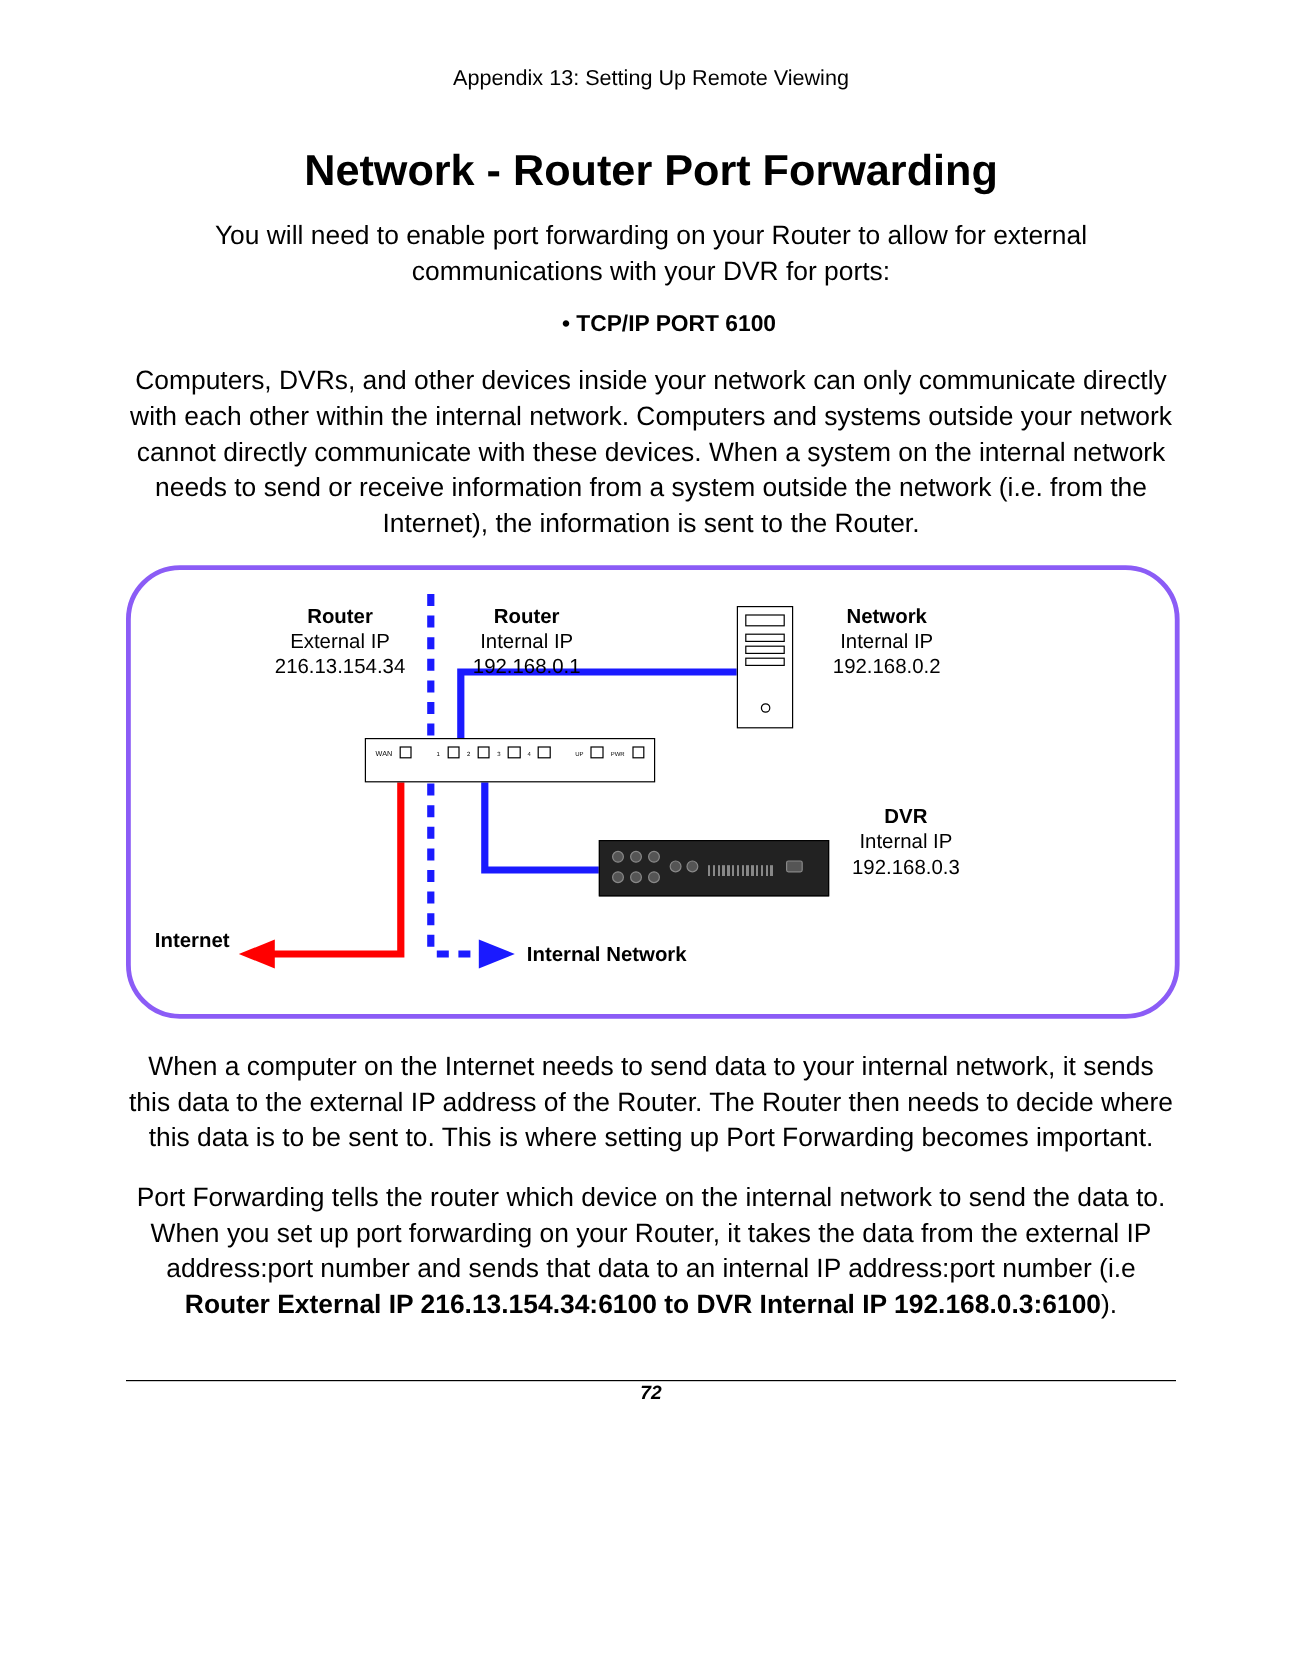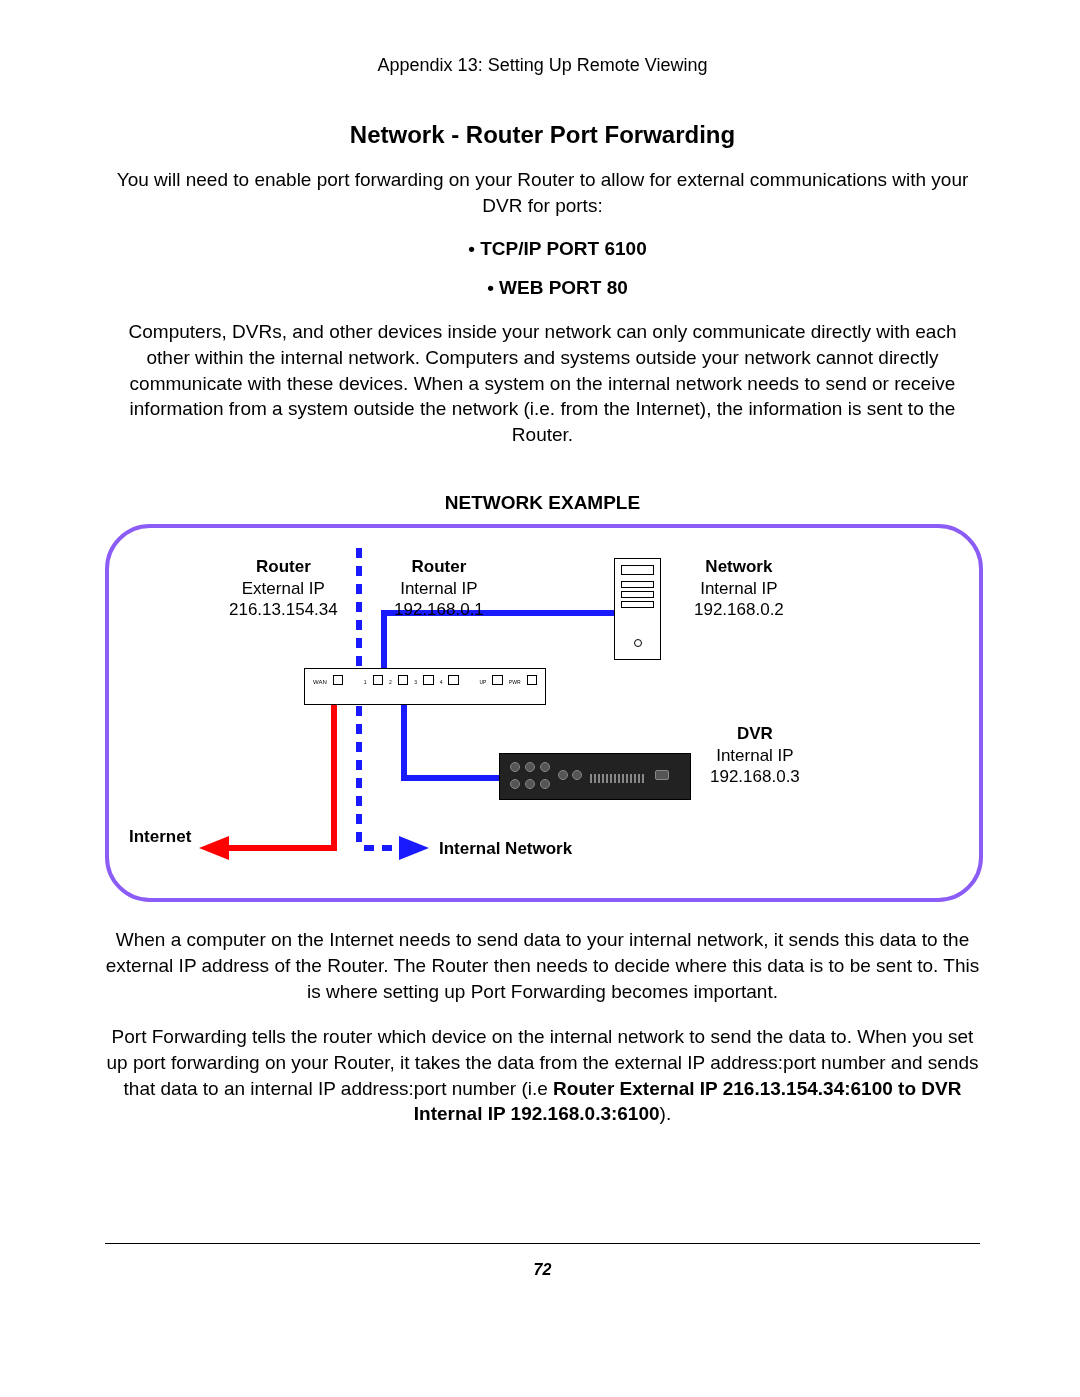--- a/index.html
+++ b/index.html
@@ -13,26 +13,26 @@
   .page {
     padding: 55px 100px 40px 105px;
     box-sizing: border-box;
     text-align: center;
   }
   .header {
     font-size: 18px;
     margin-bottom: 45px;
   }
   h1 {
-    font-size: 24px;
+    font-size: 36px;
     font-weight: bold;
     margin: 0 0 18px 0;
   }
   p {
-    font-size: 19px;
+    font-size: 22px;
     line-height: 1.35;
     margin: 0 0 20px 0;
   }
   .ports {
     margin: 0 0 20px 30px;
   }
   .ports div {
     font-size: 19px;
     font-weight: bold;
     margin: 17px 0;
@@ -135,47 +135,45 @@
   svg.wires {
     position: absolute;
     inset: 0;
     width: 100%;
     height: 100%;
     pointer-events: none;
   }
 
   .footer-rule {
     border-top: 1px solid #000;
-    margin-top: 116px;
-    padding-top: 17px;
+    margin-top: 48px;
+    padding-top: 2px;
   }
   .pagenum {
     font-size: 16px;
     font-style: italic;
     font-weight: bold;
   }
 </style>
 </head>
 <body>
 
 <div class="page">
   <div class="header">Appendix 13: Setting Up Remote Viewing</div>
 
   <h1>Network - Router Port Forwarding</h1>
 
   <p>You will need to enable port forwarding on your Router to allow for external communications with your DVR for ports:</p>
 
   <div class="ports">
     <div>• TCP/IP PORT 6100</div>
-    <div>• WEB PORT 80</div>
   </div>
 
   <p>Computers, DVRs, and other devices inside your network can only communicate directly with each other within the internal network. Computers and systems outside your network cannot directly communicate with these devices. When a system on the internal network needs to send or receive information from a system outside the network (i.e. from the Internet), the information is sent to the Router.</p>
 
-  <div class="section-label">NETWORK EXAMPLE</div>
 
   <div class="diagram-frame">
     <svg class="wires" viewBox="0 0 870 370">
 
       <line x1="250" y1="20" x2="250" y2="138" stroke="#1a1aff" stroke-width="6" stroke-dasharray="10,8"></line>
       <line x1="250" y1="178" x2="250" y2="320" stroke="#1a1aff" stroke-width="6" stroke-dasharray="10,8"></line>
 
       <polyline points="225,175 225,320 115,320" fill="none" stroke="#ff0000" stroke-width="6"></polyline>
       <polygon points="90,320 120,308 120,332" fill="#ff0000"></polygon>
 

